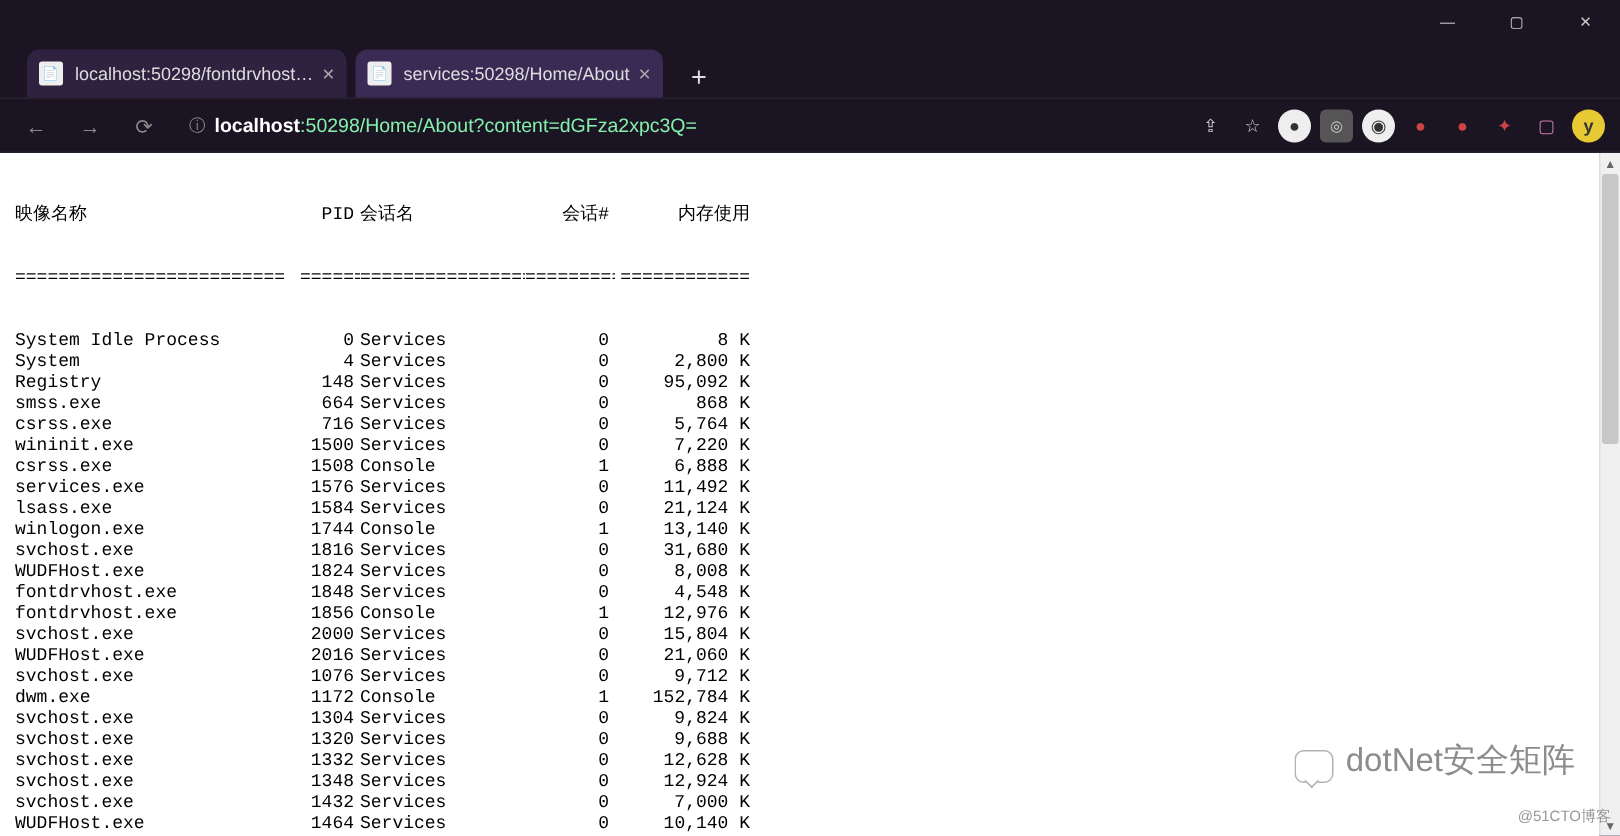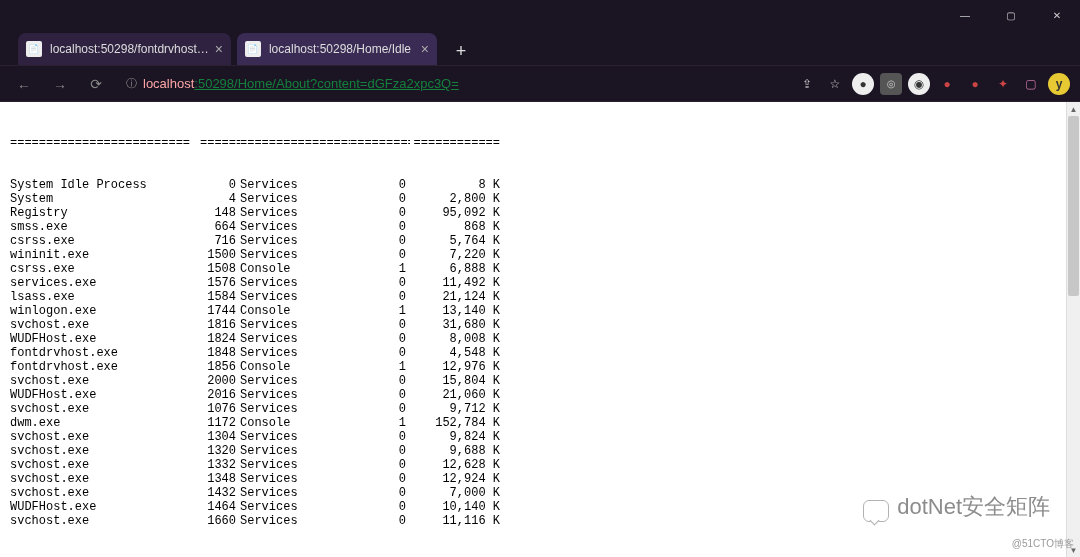--- a/index.html
+++ b/index.html
@@ -10,22 +10,22 @@
   .tab { height:32px; display:flex; align-items:center; background:#2e2240; color:#ddd; font-size:12px; padding:0 8px; border-radius:8px 8px 0 0; margin-right:6px; min-width:200px; }
   .tab.active { background:#3a2b55; }
   .tab .favicon { width:16px; height:16px; background:#eee; border-radius:2px; margin-right:8px; display:flex; align-items:center; justify-content:center; font-size:9px; color:#333; }
   .tab .label { flex:1; white-space:nowrap; overflow:hidden; text-overflow:ellipsis; }
   .tab .close { color:#aaa; font-size:14px; margin-left:6px; }
   .newtab { width:28px; height:28px; color:#ddd; font-size:18px; display:flex; align-items:center; justify-content:center; margin-left:4px; }
   .toolbar { height:36px; background:#1a1423; display:flex; align-items:center; padding:0 10px; gap:8px; border-bottom:1px solid #2a2030; }
   .navicon { width:28px; height:28px; display:flex; align-items:center; justify-content:center; color:#888; font-size:14px; }
   .addr { flex:1; height:28px; display:flex; align-items:center; color:#bbb; font-size:13px; padding:0 8px; }
   .addr .lock { font-size:11px; margin-right:6px; color:#888; }
-  .addr .host { color:#fca5a5; }
-  .addr .path { color:#15803d;text-decoration:underline; }
+  .addr .host { color:#ffffff;font-weight:bold; }
+  .addr .path { color:#86efac; }
   .iconbar { display:flex; align-items:center; gap:6px; }
   .tbico { width:22px; height:22px; border-radius:50%; display:flex; align-items:center; justify-content:center; font-size:12px; color:#ccc; }
   .tbico.cam { background:#555; border-radius:4px; font-size:10px; }
   .tbico.solid { background:#eee; color:#333; }
   .tbico.y { background:#e6c933; color:#333; font-weight:bold; }
   .content { position:relative; height:455px; background:#fff; overflow:hidden; display:flex; }
   .page { flex:1; background:#fff; padding:6px 10px; font-family:NSimSun,"Courier New",monospace; font-size:12px; line-height:14px; color:#000; white-space:pre; overflow-y:auto; }
   .row { display:flex; }
   .c-name { width:190px; }
   .c-pid { width:40px; text-align:right; padding-right:4px; }
@@ -53,21 +53,21 @@
 </div>
 
 <div class="tabstrip">
   <div class="tab">
     <span class="favicon">📄</span>
     <span class="label">localhost:50298/fontdrvhost…</span>
     <span class="close">×</span>
   </div>
   <div class="tab active">
     <span class="favicon">📄</span>
-    <span class="label">localhost:50298/Home/Idle</span>
+    <span class="label">services:50298/Home/About</span>
     <span class="close">×</span>
   </div>
   <div class="newtab">+</div>
 </div>
 
 <div class="toolbar">
   <div class="navicon">←</div>
   <div class="navicon">→</div>
   <div class="navicon">⟳</div>
   <div class="addr">
@@ -84,20 +84,23 @@
     <div class="tbico" style="color:#c44">●</div>
     <div class="tbico" style="color:#c44">●</div>
     <div class="tbico" style="color:#c44">✦</div>
     <div class="tbico" style="color:#c7a">▢</div>
     <div class="tbico y">y</div>
   </div>
 </div>
 
 <div class="content">
   <div class="page">
+    <div class="row hdr">
+      <span class="c-name">映像名称</span><span class="c-pid">PID</span> <span class="c-sess">会话名</span><span class="c-sid">会话#</span><span class="c-mem">内存使用</span>
+    </div>
     <div class="row sep">
       <span class="c-name">=========================</span><span class="c-pid">========</span> <span class="c-sess">================</span><span class="c-sid">===========</span><span class="c-mem">============</span>
     </div>
     <div id="rows"><div class="row"><span class="c-name">System Idle Process</span><span class="c-pid">0</span> <span class="c-sess">Services</span><span class="c-sid">0</span><span class="c-mem">8 K</span></div><div class="row"><span class="c-name">System</span><span class="c-pid">4</span> <span class="c-sess">Services</span><span class="c-sid">0</span><span class="c-mem">2,800 K</span></div><div class="row"><span class="c-name">Registry</span><span class="c-pid">148</span> <span class="c-sess">Services</span><span class="c-sid">0</span><span class="c-mem">95,092 K</span></div><div class="row"><span class="c-name">smss.exe</span><span class="c-pid">664</span> <span class="c-sess">Services</span><span class="c-sid">0</span><span class="c-mem">868 K</span></div><div class="row"><span class="c-name">csrss.exe</span><span class="c-pid">716</span> <span class="c-sess">Services</span><span class="c-sid">0</span><span class="c-mem">5,764 K</span></div><div class="row"><span class="c-name">wininit.exe</span><span class="c-pid">1500</span> <span class="c-sess">Services</span><span class="c-sid">0</span><span class="c-mem">7,220 K</span></div><div class="row"><span class="c-name">csrss.exe</span><span class="c-pid">1508</span> <span class="c-sess">Console</span><span class="c-sid">1</span><span class="c-mem">6,888 K</span></div><div class="row"><span class="c-name">services.exe</span><span class="c-pid">1576</span> <span class="c-sess">Services</span><span class="c-sid">0</span><span class="c-mem">11,492 K</span></div><div class="row"><span class="c-name">lsass.exe</span><span class="c-pid">1584</span> <span class="c-sess">Services</span><span class="c-sid">0</span><span class="c-mem">21,124 K</span></div><div class="row"><span class="c-name">winlogon.exe</span><span class="c-pid">1744</span> <span class="c-sess">Console</span><span class="c-sid">1</span><span class="c-mem">13,140 K</span></div><div class="row"><span class="c-name">svchost.exe</span><span class="c-pid">1816</span> <span class="c-sess">Services</span><span class="c-sid">0</span><span class="c-mem">31,680 K</span></div><div class="row"><span class="c-name">WUDFHost.exe</span><span class="c-pid">1824</span> <span class="c-sess">Services</span><span class="c-sid">0</span><span class="c-mem">8,008 K</span></div><div class="row"><span class="c-name">fontdrvhost.exe</span><span class="c-pid">1848</span> <span class="c-sess">Services</span><span class="c-sid">0</span><span class="c-mem">4,548 K</span></div><div class="row"><span class="c-name">fontdrvhost.exe</span><span class="c-pid">1856</span> <span class="c-sess">Console</span><span class="c-sid">1</span><span class="c-mem">12,976 K</span></div><div class="row"><span class="c-name">svchost.exe</span><span class="c-pid">2000</span> <span class="c-sess">Services</span><span class="c-sid">0</span><span class="c-mem">15,804 K</span></div><div class="row"><span class="c-name">WUDFHost.exe</span><span class="c-pid">2016</span> <span class="c-sess">Services</span><span class="c-sid">0</span><span class="c-mem">21,060 K</span></div><div class="row"><span class="c-name">svchost.exe</span><span class="c-pid">1076</span> <span class="c-sess">Services</span><span class="c-sid">0</span><span class="c-mem">9,712 K</span></div><div class="row"><span class="c-name">dwm.exe</span><span class="c-pid">1172</span> <span class="c-sess">Console</span><span class="c-sid">1</span><span class="c-mem">152,784 K</span></div><div class="row"><span class="c-name">svchost.exe</span><span class="c-pid">1304</span> <span class="c-sess">Services</span><span class="c-sid">0</span><span class="c-mem">9,824 K</span></div><div class="row"><span class="c-name">svchost.exe</span><span class="c-pid">1320</span> <span class="c-sess">Services</span><span class="c-sid">0</span><span class="c-mem">9,688 K</span></div><div class="row"><span class="c-name">svchost.exe</span><span class="c-pid">1332</span> <span class="c-sess">Services</span><span class="c-sid">0</span><span class="c-mem">12,628 K</span></div><div class="row"><span class="c-name">svchost.exe</span><span class="c-pid">1348</span> <span class="c-sess">Services</span><span class="c-sid">0</span><span class="c-mem">12,924 K</span></div><div class="row"><span class="c-name">svchost.exe</span><span class="c-pid">1432</span> <span class="c-sess">Services</span><span class="c-sid">0</span><span class="c-mem">7,000 K</span></div><div class="row"><span class="c-name">WUDFHost.exe</span><span class="c-pid">1464</span> <span class="c-sess">Services</span><span class="c-sid">0</span><span class="c-mem">10,140 K</span></div><div class="row"><span class="c-name">svchost.exe</span><span class="c-pid">1660</span> <span class="c-sess">Services</span><span class="c-sid">0</span><span class="c-mem">11,116 K</span></div></div>
   </div>
   <div class="scrollbar">
     <div class="sb-arrow">▲</div>
     <div class="sb-track">
       <div class="sb-thumb"></div>
     </div>

